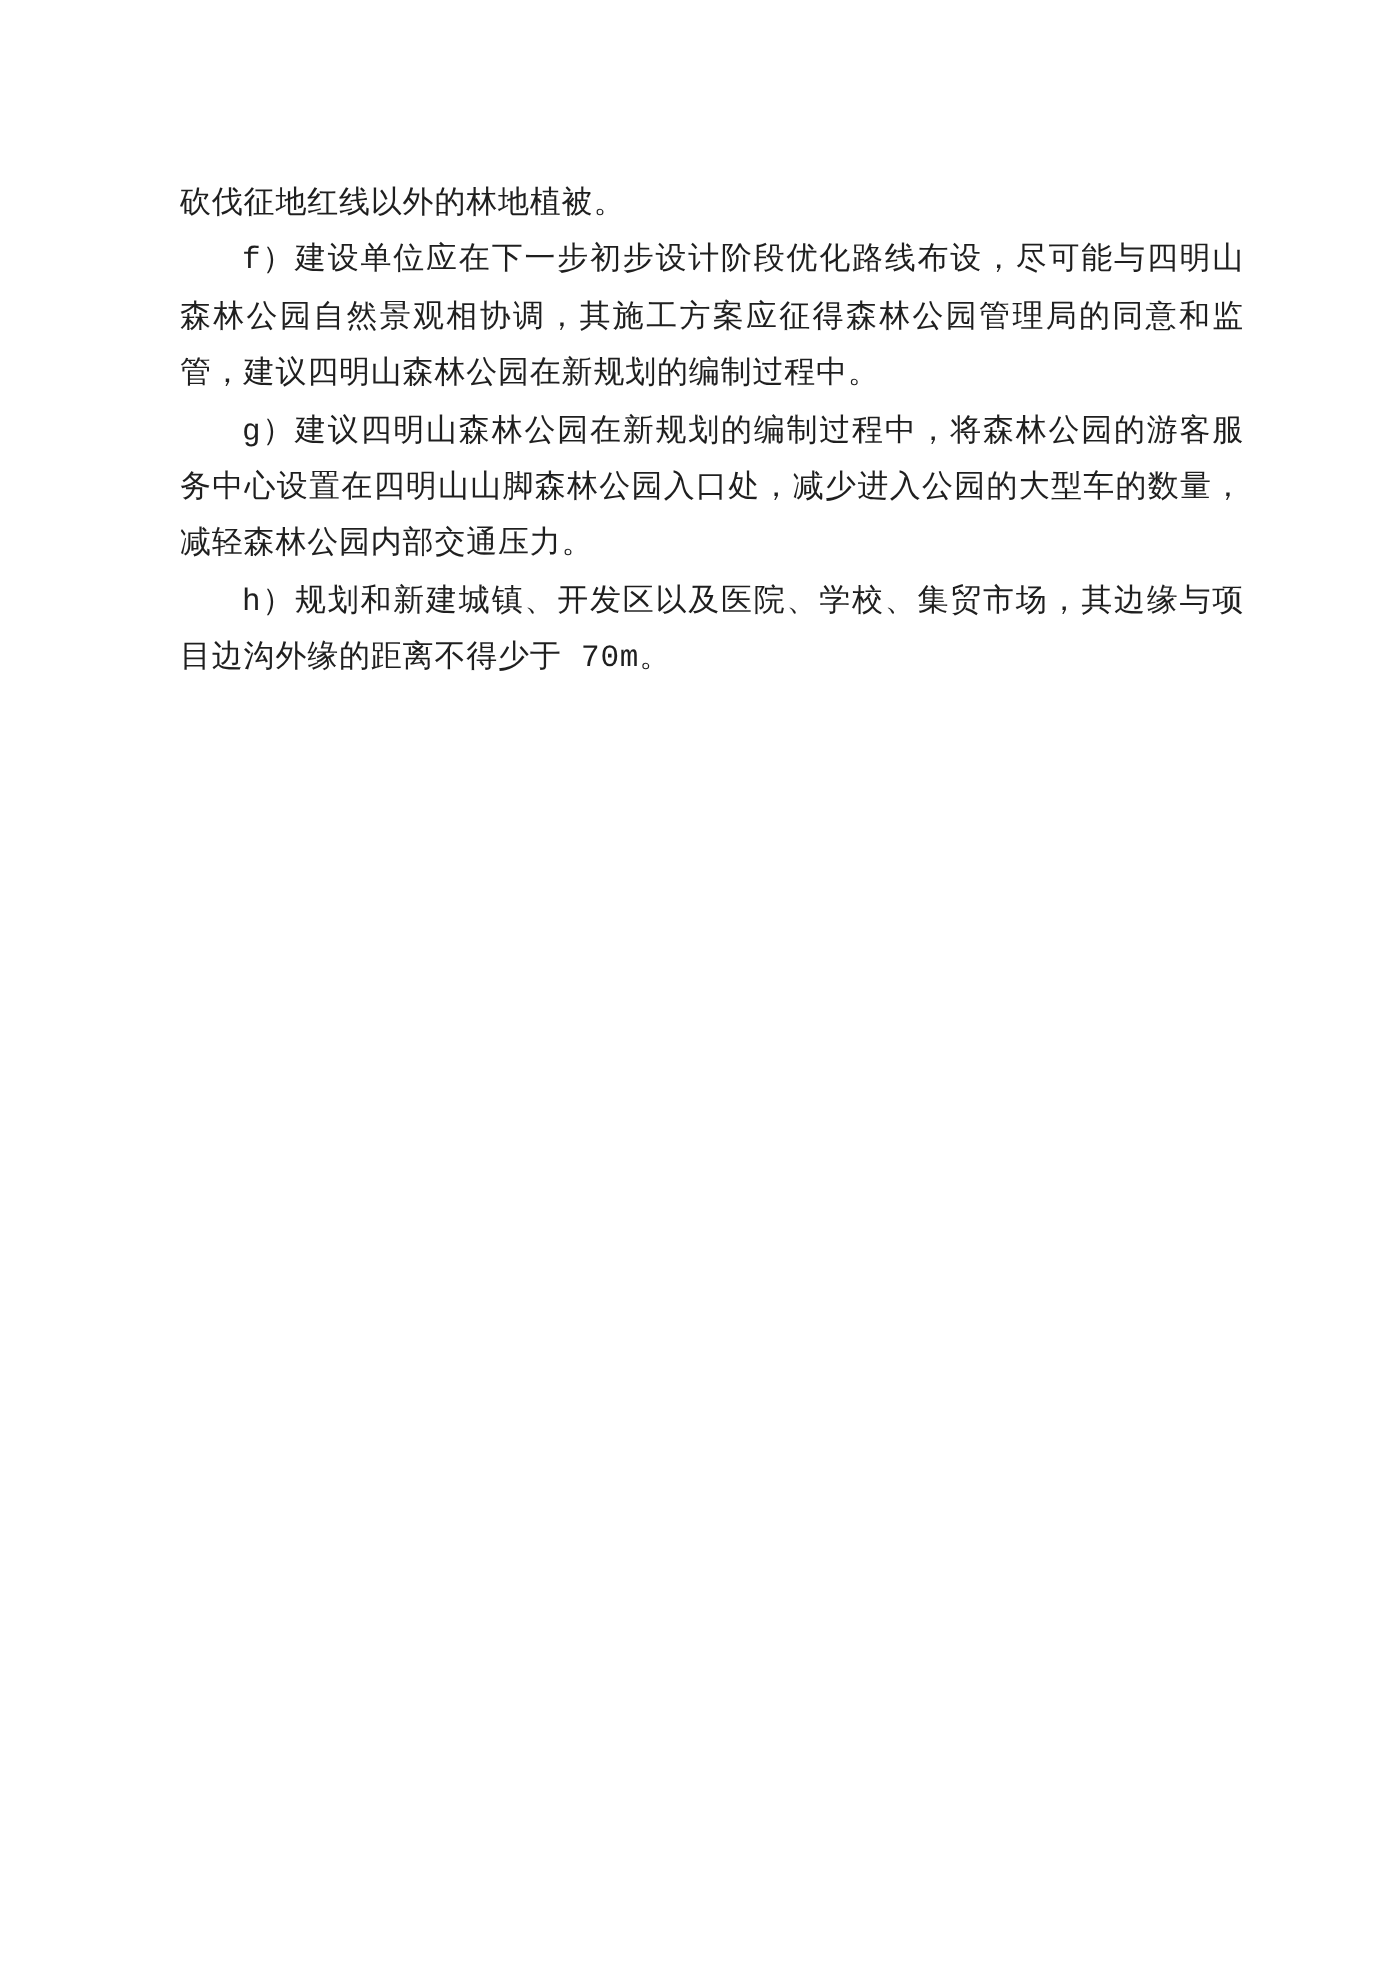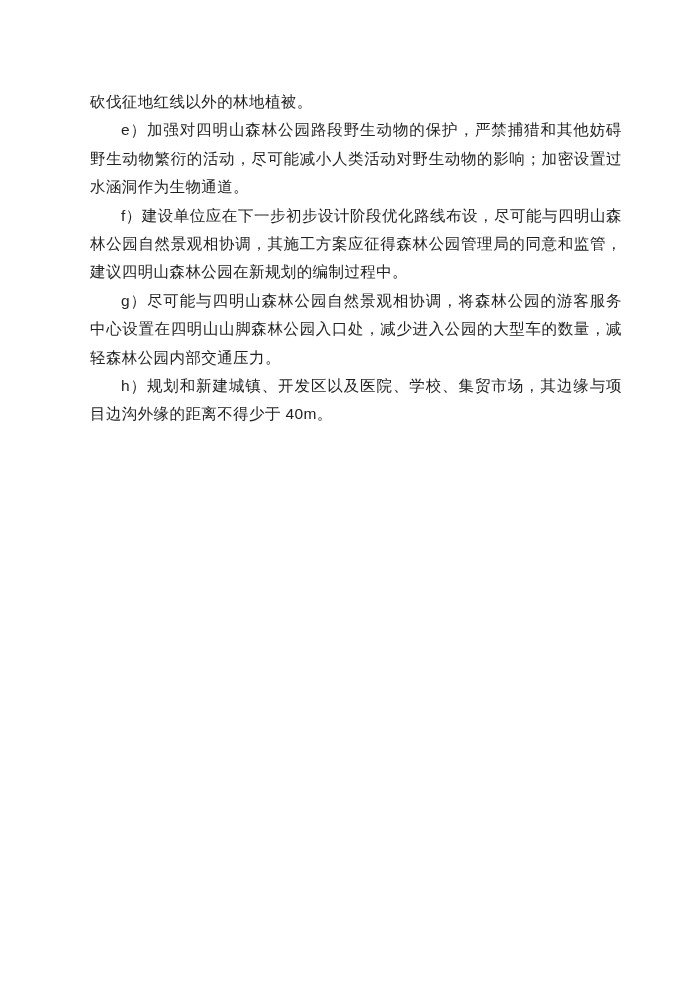--- a/index.html
+++ b/index.html
@@ -7,21 +7,21 @@
     padding: 0;
     background: #ffffff;
   }
   .page {
     position: relative;
     width: 700px;
     height: 990px;
     margin: 0 auto;
     background: #ffffff;
     overflow: hidden;
-    font-family: Liberation Sans, sans-serif;
+    font-family: Liberation Mono, monospace;
   }
   .content {
     position: absolute;
     top: 88px;
     left: 90px;
     width: 532px;
     color: #1f1f1f;
   }
   .para {
     margin: 0;
@@ -39,18 +39,17 @@
   .para {
     -webkit-font-smoothing: antialiased;
   }
 </style>
 </head>
 <body>
 
 <div class="page">
   <div class="content">
     <p class="para">砍伐征地红线以外的林地植被。</p>
-    <p class="para indent">e）加强对四明山森林公园路段野生动物的保护，严禁捕猎和其他妨碍野生动物繁衍的活动，尽可能减小人类活动对野生动物的影响；加密设置过水涵洞作为生物通道。</p>
     <p class="para indent">f）建设单位应在下一步初步设计阶段优化路线布设，尽可能与四明山森林公园自然景观相协调，其施工方案应征得森林公园管理局的同意和监管，建议四明山森林公园在新规划的编制过程中。</p>
-    <p class="para indent">g）尽可能与四明山森林公园自然景观相协调，将森林公园的游客服务中心设置在四明山山脚森林公园入口处，减少进入公园的大型车的数量，减轻森林公园内部交通压力。</p>
-    <p class="para indent">h）规划和新建城镇、开发区以及医院、学校、集贸市场，其边缘与项目边沟外缘的距离不得少于 40m。</p>
+    <p class="para indent">g）建议四明山森林公园在新规划的编制过程中，将森林公园的游客服务中心设置在四明山山脚森林公园入口处，减少进入公园的大型车的数量，减轻森林公园内部交通压力。</p>
+    <p class="para indent">h）规划和新建城镇、开发区以及医院、学校、集贸市场，其边缘与项目边沟外缘的距离不得少于 70m。</p>
   </div>
 </div>
 
 </body></html>

